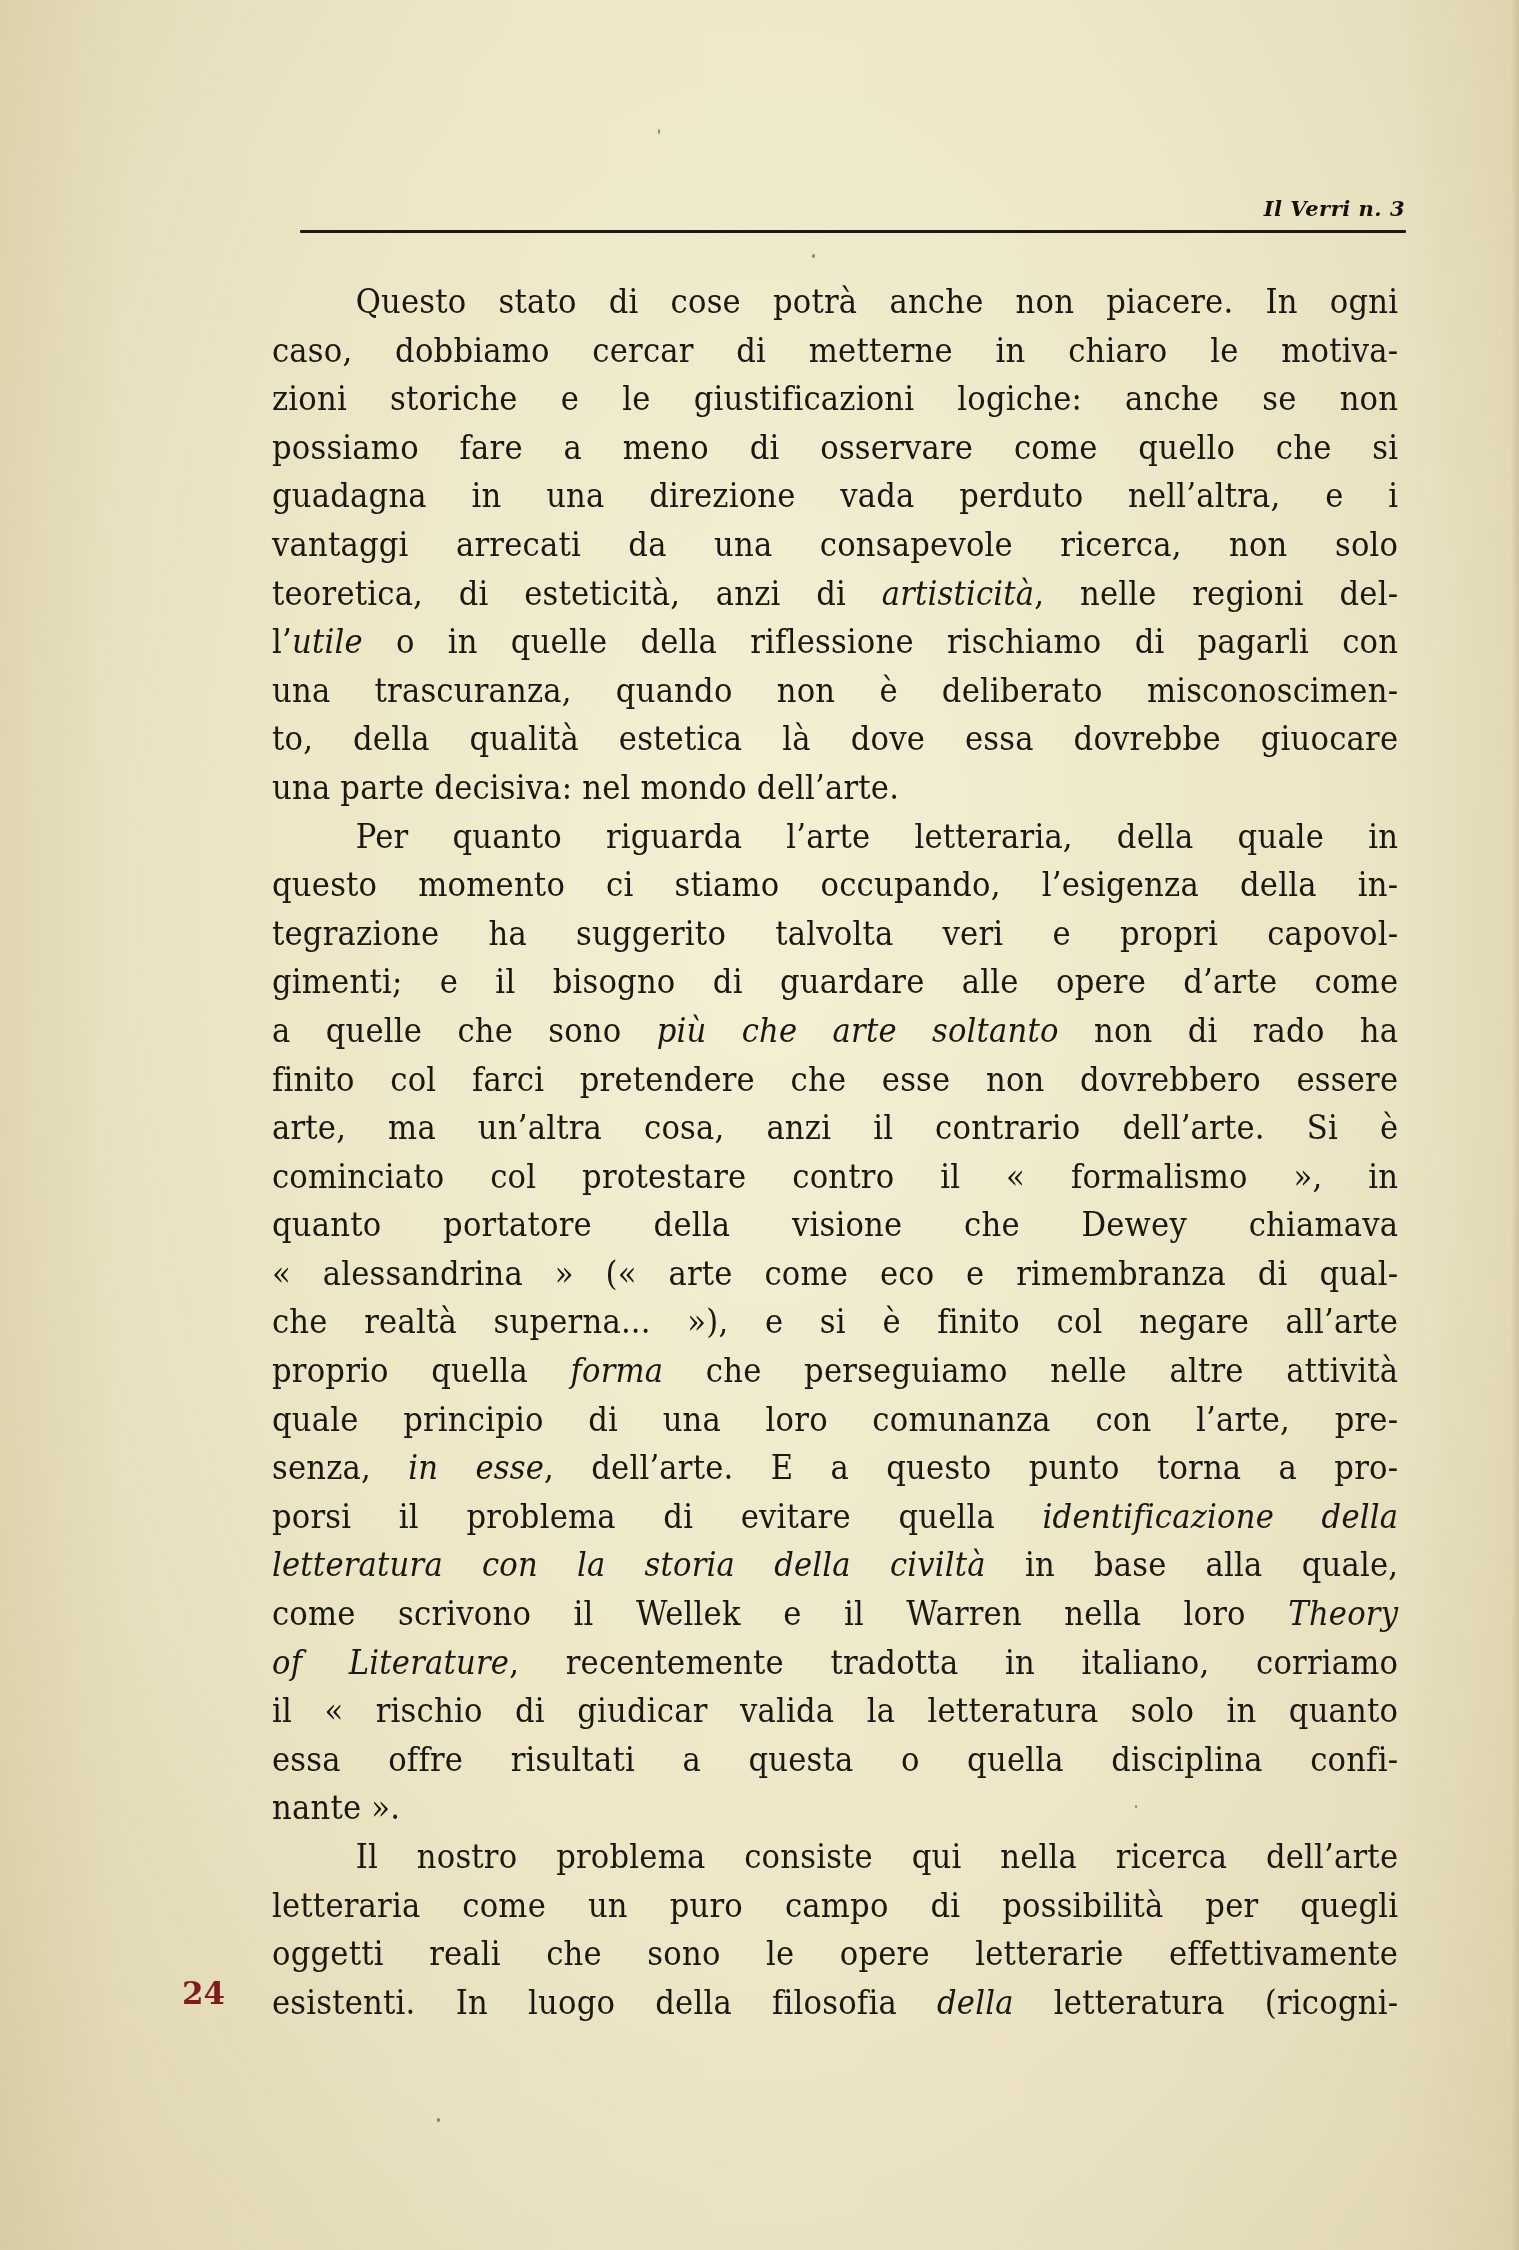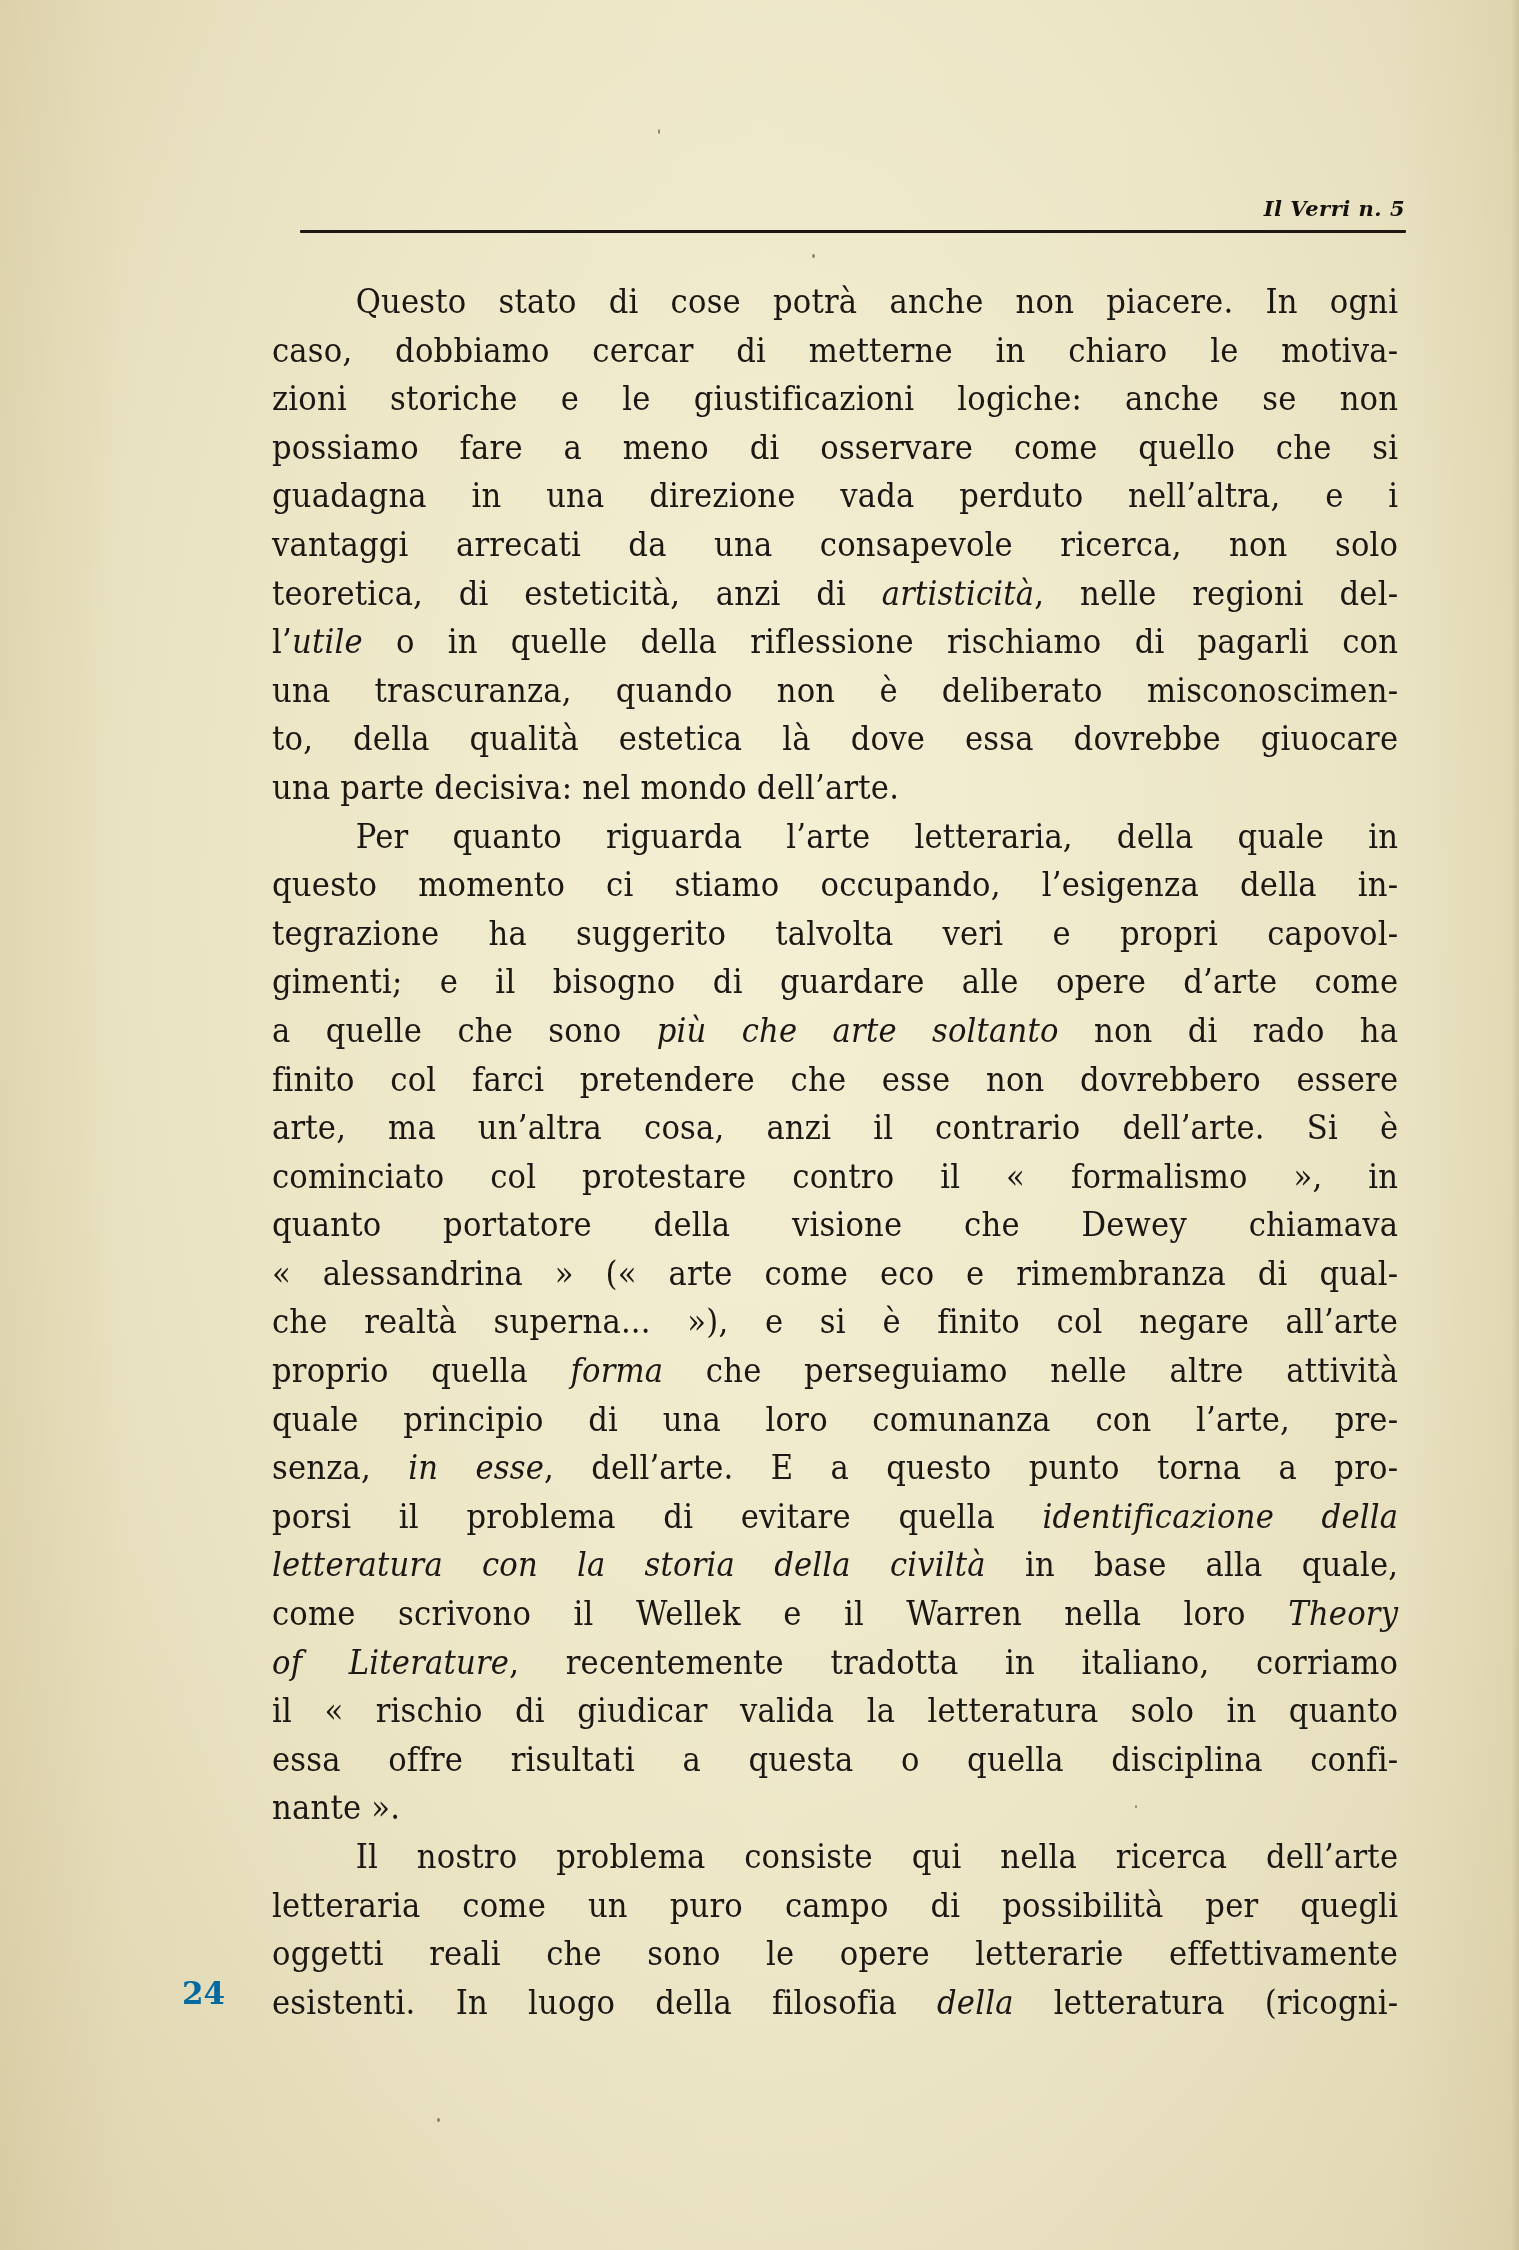--- a/index.html
+++ b/index.html
@@ -78,36 +78,36 @@
   .line .it {
     font-style: italic;
   }
   .page-number {
     position: absolute;
     left: 182px;
     top: 1975px;
     font-family: "DejaVu Serif", serif;
     font-weight: bold;
     font-size: 31px;
-    color: #0369a1;
+    color: #7f1d1d;
   }
   .speck {
     position: absolute;
     width: 3px;
     height: 4px;
     background: rgba(60,45,30,0.55);
     border-radius: 50%;
   }
 </style>
 </head>
 <body>
 
 <div class="page-edge"></div>
 
-<div class="running-head">Il Verri n. 5</div>
+<div class="running-head">Il Verri n. 3</div>
 <div class="head-rule"></div>
 
 <div class="text-block" id="text-block">
     <div class="line indent"><span>Questo stato di cose potrà anche non piacere. In ogni</span></div>
     <div class="line"><span>caso, dobbiamo cercar di metterne in chiaro le motiva-</span></div>
     <div class="line"><span>zioni storiche e le giustificazioni logiche: anche se non</span></div>
     <div class="line"><span>possiamo fare a meno di osservare come quello che si</span></div>
     <div class="line"><span>guadagna in una direzione vada perduto nell’altra, e i</span></div>
     <div class="line"><span>vantaggi arrecati da una consapevole ricerca, non solo</span></div>
     <div class="line"><span>teoretica, di esteticità, anzi di </span><span class="it">artisticità</span><span>, nelle regioni del-</span></div>

